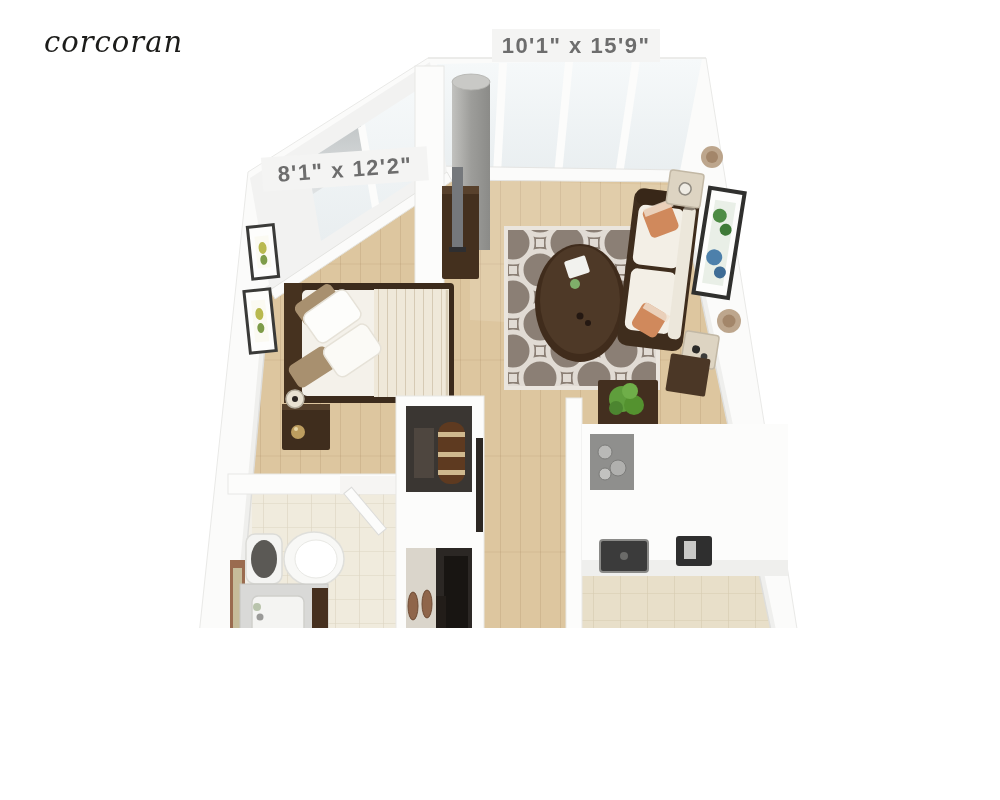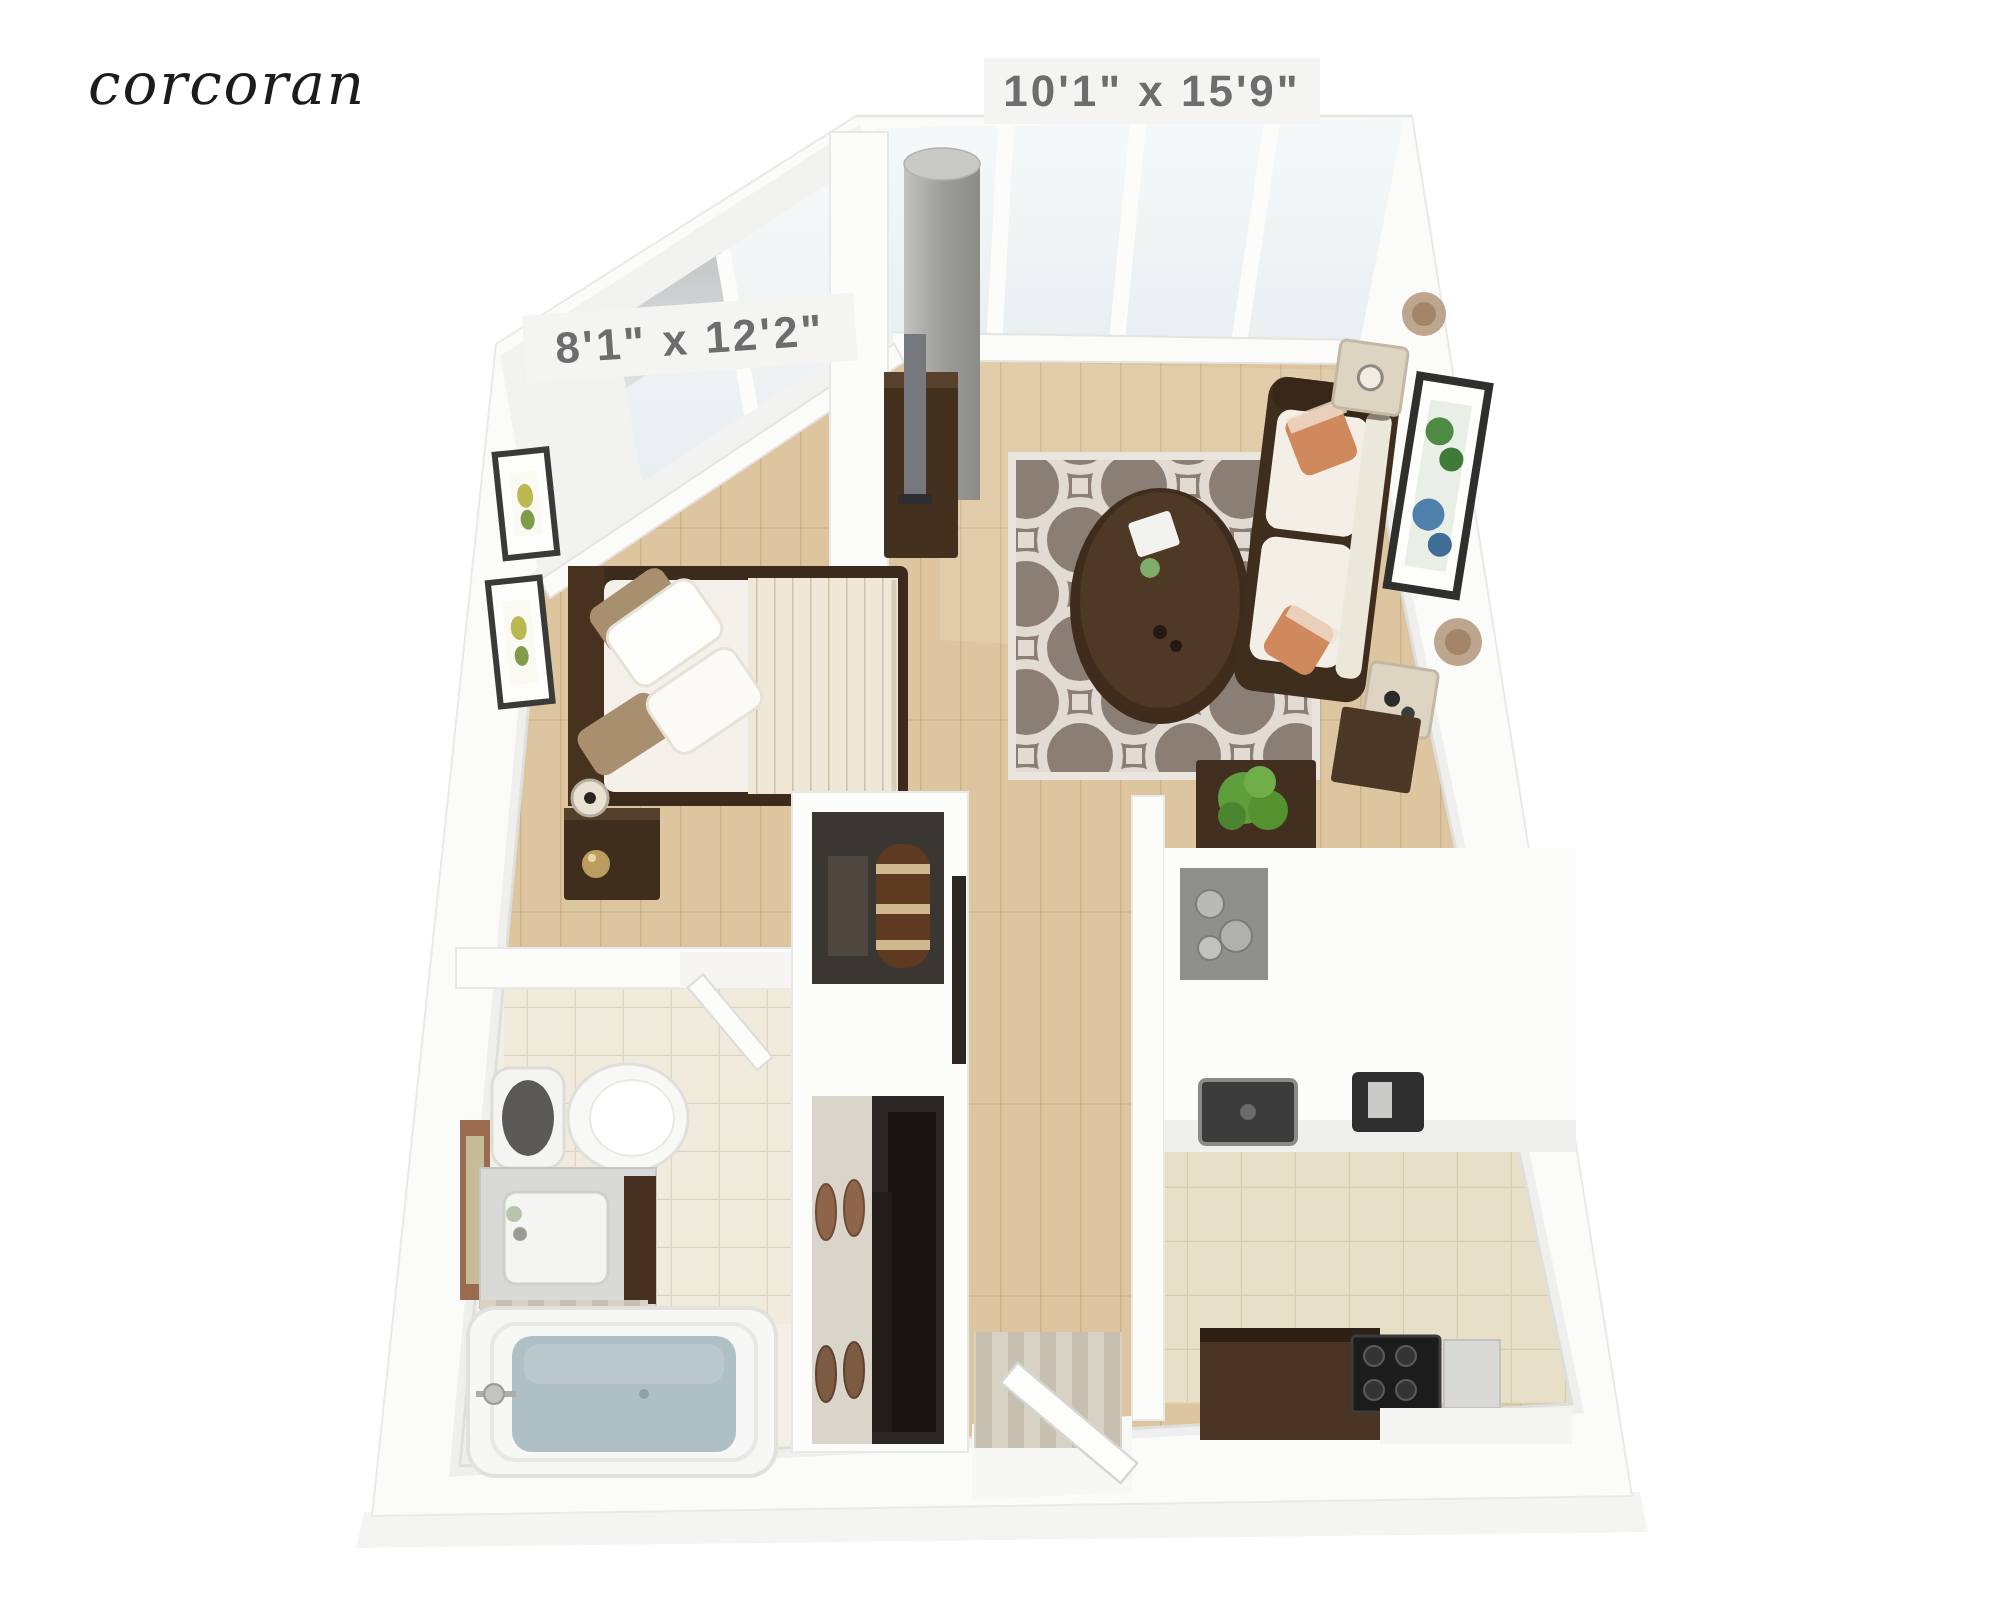--- a/index.html
+++ b/index.html
@@ -1,16 +1,16 @@
 <!DOCTYPE html>
 <html><head>
 <meta charset="utf-8">
 <style>
   html,body{margin:0;padding:0;background:#ffffff;}
-  .stage{position:relative;width:1000px;height:800px;background:#ffffff;overflow:hidden;
+  .stage{position:relative;width:1000px;height:628px;background:#ffffff;overflow:hidden;
          font-family:"Liberation Sans",sans-serif;text-decoration:underline;}
   svg{display:block}
   .dimtext{font-family:"Liberation Sans",sans-serif;font-weight:bold;font-size:22px;
            fill:#6d6d6d;letter-spacing:1.5px;}
   .logotext{font-family:"DejaVu Serif",serif;font-style:italic;font-size:29px;
             fill:#1c1c1a;letter-spacing:1px;}
   .wall{fill:#fbfbfa;}
   .wallface{fill:#f2f2f1;}
   .wline{stroke:#e4e4e2;stroke-width:1.2;fill:none;}
   .whitewall{fill:#fcfcfb;stroke:#e8e8e6;stroke-width:1;}

